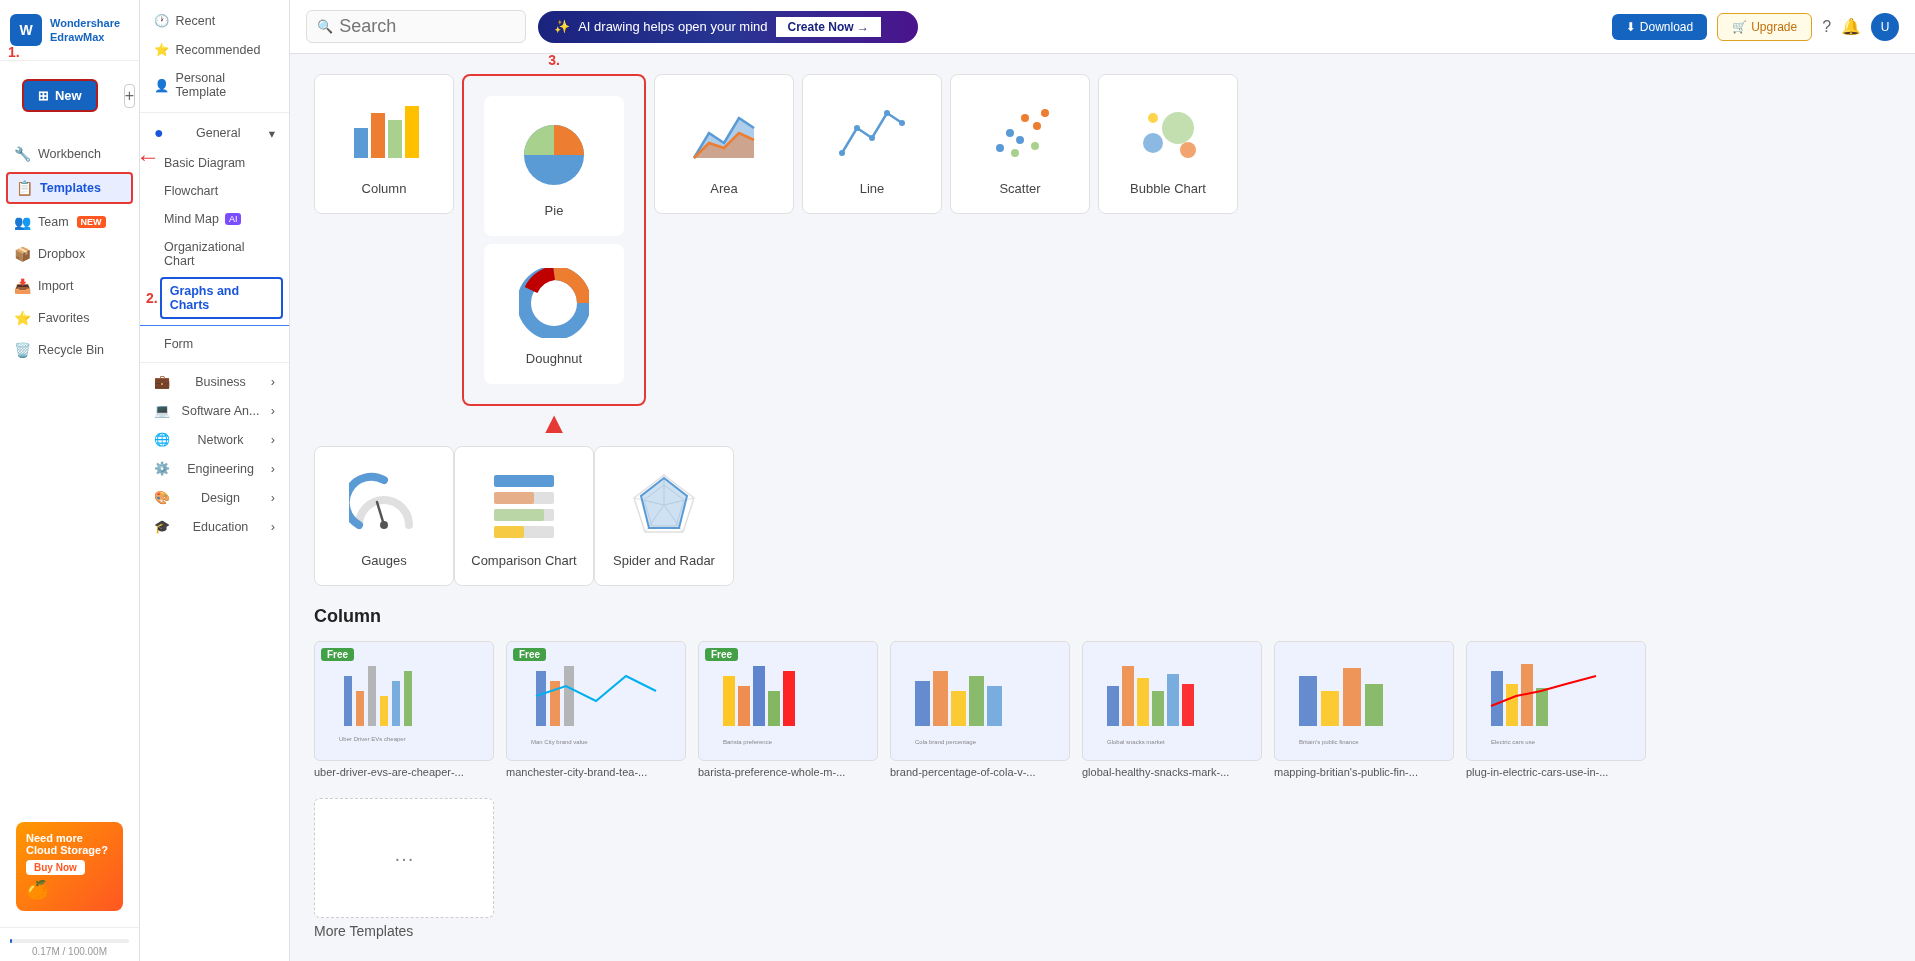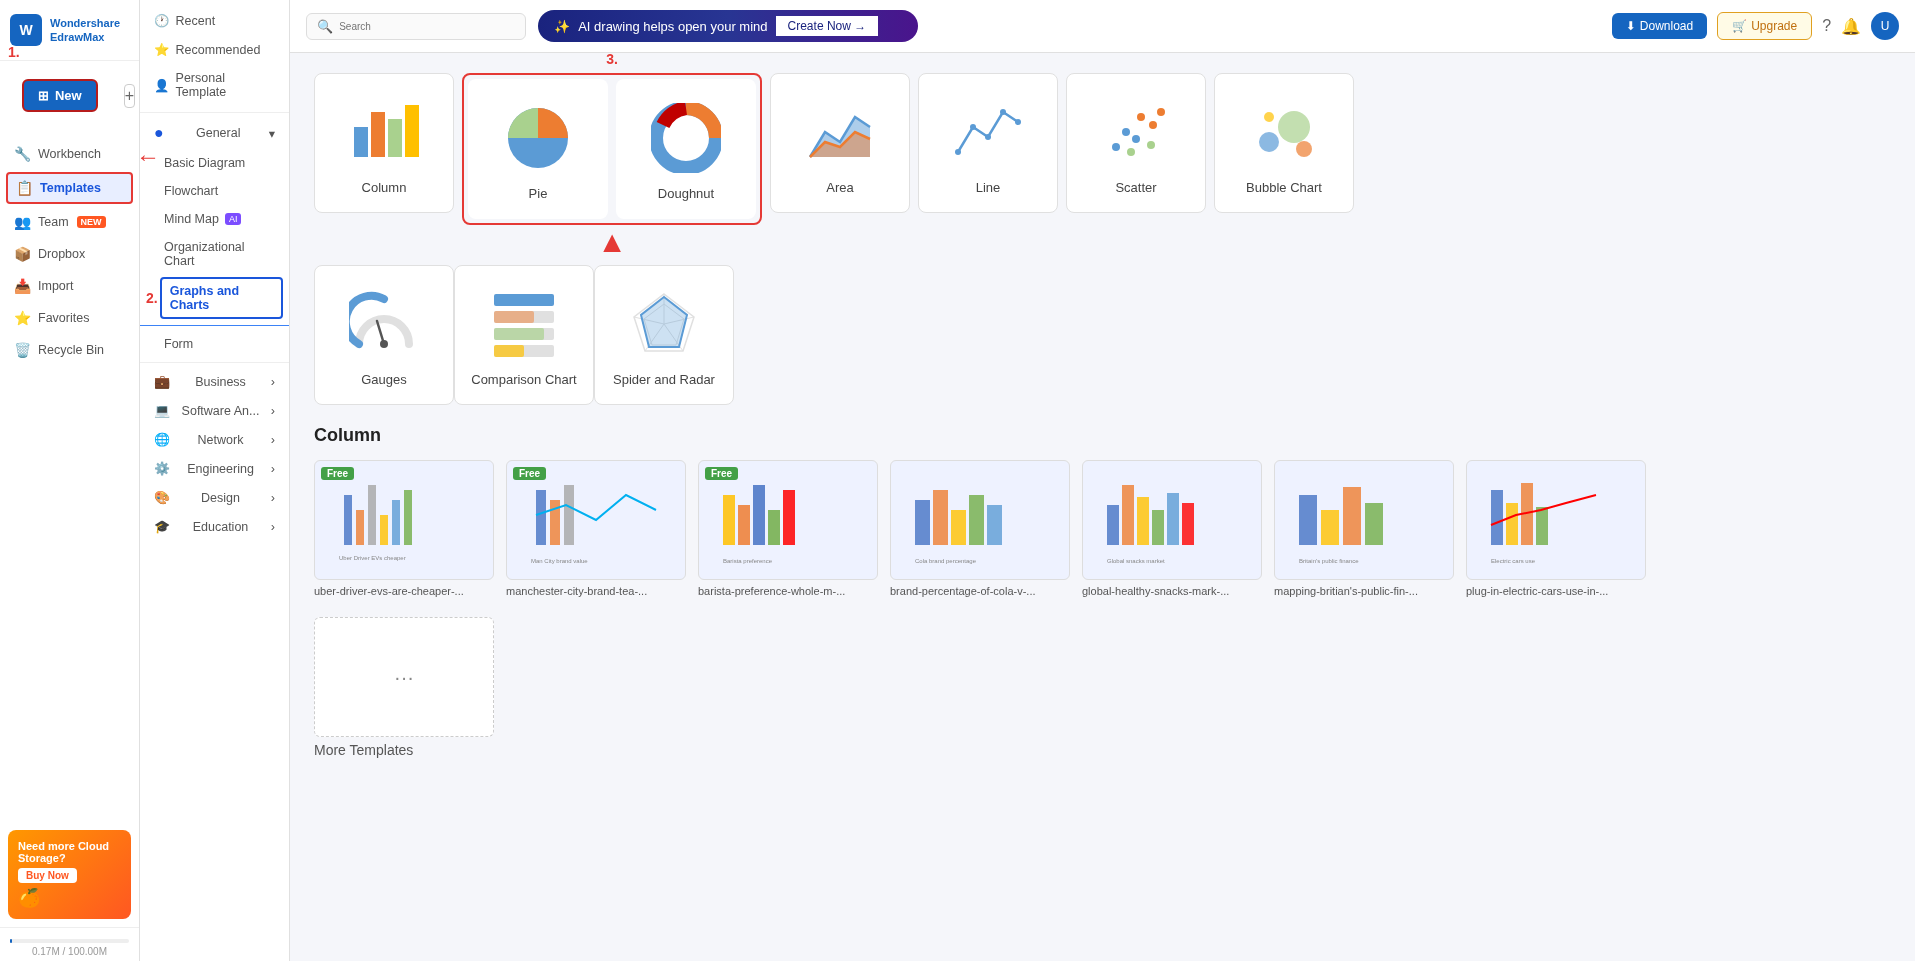--- a/index.html
+++ b/index.html
@@ -103,30 +103,30 @@
     .main { flex: 1; display: flex; flex-direction: column; overflow: hidden; }
     .topbar {
       background: #fff; border-bottom: 1px solid #e0e0e0;
       padding: 10px 16px; display: flex; align-items: center; gap: 12px;
     }
     .search-box {
       display: flex; align-items: center; gap: 6px;
       border: 1px solid #ddd; border-radius: 6px;
       padding: 5px 10px; width: 220px; background: #fafafa;
     }
-    .search-box input { border: none; background: transparent; outline: none; font-size: 10px; width: 160px; color: #15803d; }
+    .search-box input { border: none; background: transparent; outline: none; font-size: 18px; width: 160px; color: #15803d; }
     .ai-banner {
       background: linear-gradient(90deg, #1a237e, #283593, #4a148c);
       border-radius: 20px; padding: 6px 16px;
       display: flex; align-items: center; gap: 8px; color: white; font-size: 13px;
       flex: 1; max-width: 380px;
     }
     .ai-banner .create-now {
       background: white; color: #1a237e; border-radius: 0;
-      padding: 3px 12px; font-size: 12px; font-weight: 400; cursor: pointer;
+      padding: 3px 12px; font-size: 12px; font-weight: 700; cursor: pointer;
       white-space: nowrap;
     }
     .topbar-right { margin-left: auto; display: flex; align-items: center; gap: 10px; }
     .download-btn {
       background: #1565c0; color: white; border-radius: 6px;
       padding: 6px 14px; font-size: 12px; cursor: pointer; display: flex; align-items: center; gap: 4px;
     }
     .upgrade-btn {
       border: 1px solid #e0a020; color: #c07010; border-radius: 6px;
       padding: 6px 14px; font-size: 12px; cursor: pointer; background: #fffbe6; display: flex; align-items: center; gap: 4px;
@@ -241,21 +241,21 @@
         <span>Favorites</span>
       </div>
       <div class="sidebar-item">
         <span class="icon">🗑️</span>
         <span>Recycle Bin</span>
       </div>
     </div>
 
     <div style="position:absolute; left:136px; top:140px; color:#e53935; font-size:24px; pointer-events:none; z-index:10;">←</div>
 
-    <div style="margin:8px; background:linear-gradient(135deg,#ff9800,#ff5722); border-radius:8px; padding:10px; color:white;">
+    <div style="margin:16px; background:linear-gradient(135deg,#ff9800,#ff5722); border-radius:8px; padding:10px; color:white;">
       <div style="font-size:11px; font-weight:600;">Need more Cloud Storage?</div>
       <div class="sidebar-bottom" style="background:none; margin:0; padding:0;">
         <div class="buy-btn" style="background:white;color:#ff5722;border-radius:4px;padding:2px 8px;font-size:10px;font-weight:bold;display:inline-block;margin-top:4px;cursor:pointer;">Buy Now</div>
         <div style="position:relative;display:flex;align-items:center;margin-top:4px;">
           <span style="font-size:18px;">🍊</span>
         </div>
       </div>
     </div>
     <div class="storage-section">
       <div class="storage-bar-outer">
@@ -391,21 +391,21 @@
                 <rect x="39" y="22" width="14" height="38" fill="#a9d18e"></rect>
                 <rect x="56" y="8" width="14" height="52" fill="#ffc000"></rect>
               </svg>
             </div>
             <div class="chart-label">Column</div>
           </div>
 
 
           <div style="position:relative;">
             <span style="position:absolute;top:-22px;left:50%;transform:translateX(-50%);font-weight:bold;color:#e53935;font-size:14px;">3.</span>
-            <div style="border:2.5px solid #e53935; border-radius:8px; padding:4px; display:inline-flex; gap:8px;">
+            <div style="border:2.5px solid #e53935; border-radius:8px; padding:20px; display:inline-flex; gap:8px;flex-direction:column;">
 
               <div class="chart-type-item" style="border:none;">
                 <div class="chart-icon">
                   <svg width="70" height="70" viewBox="0 0 70 70">
                     <circle cx="35" cy="35" r="30" fill="#5b9bd5"></circle>
                     <path d="M35,35 L65,35 A30,30 0 0,0 35,5 Z" fill="#ed7d31"></path>
                     <path d="M35,35 L35,5 A30,30 0 0,0 5,35 Z" fill="#a9d18e"></path>
                   </svg>
                 </div>
                 <div class="chart-label">Pie</div>

